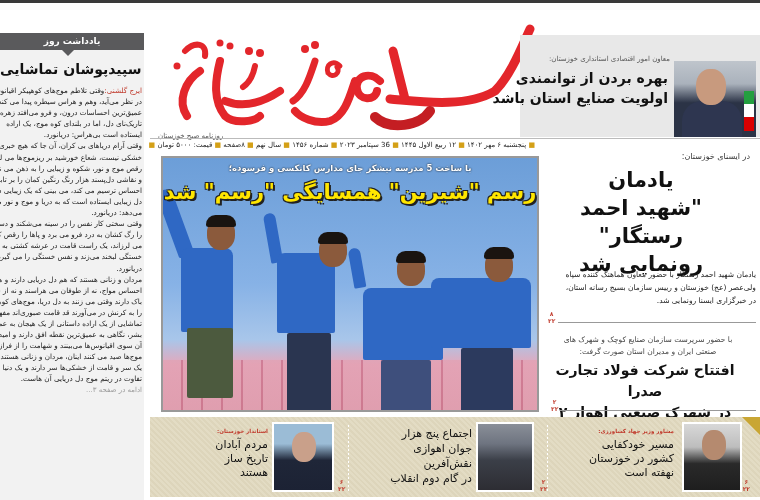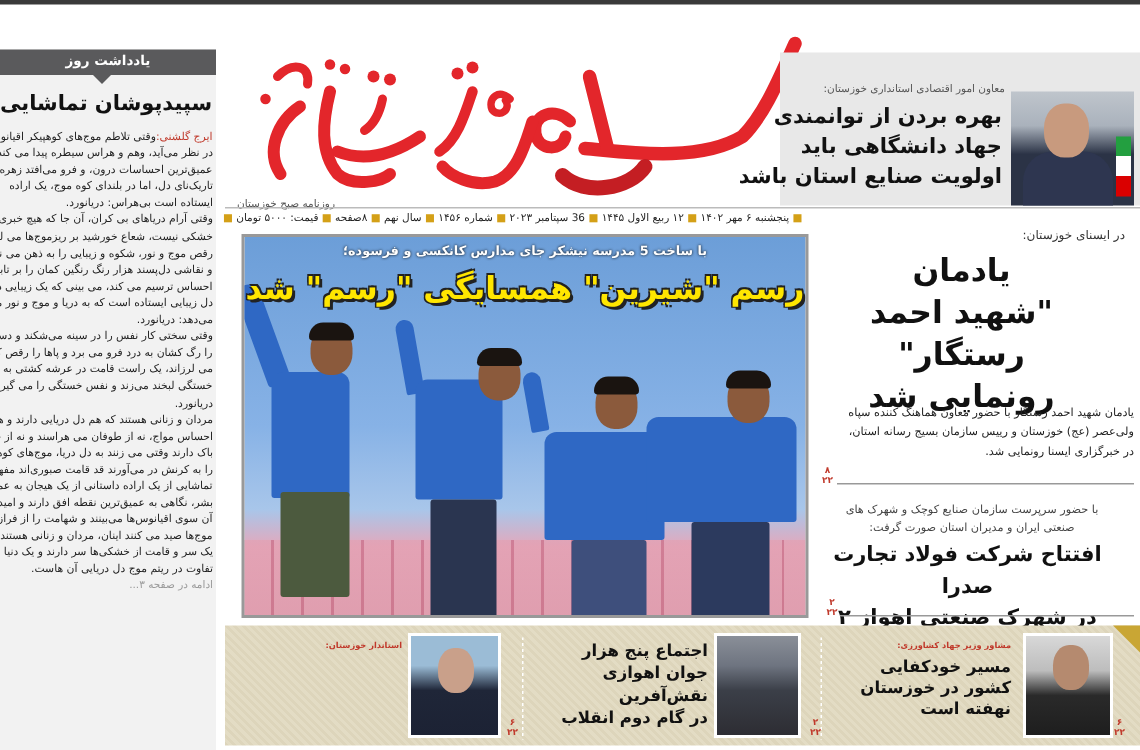--- a/index.html
+++ b/index.html
@@ -53,21 +53,21 @@
   .hr { position: absolute; height: 1px; background: #999; }
   .r2-kicker { position: absolute; right: 12px; top: 334px; width: 200px; text-align: center; font-size: 7.5px; line-height: 12px; color: #444; }
   .r2-title { position: absolute; right: 10px; top: 360px; width: 210px; text-align: center; font-size: 14px; font-weight: bold; line-height: 21px; color: #111; }
 
   
   .strip { position: absolute; left: 150px; top: 417px; width: 610px; height: 83px; background: repeating-linear-gradient(45deg,#e3dcc4 0,#e3dcc4 2px,#ddd5bb 2px,#ddd5bb 4px); }
   .strip-corner { position: absolute; right: 0; top: 0; width: 0; height: 0; border-left: 18px solid transparent; border-top: 18px solid #c9a634; }
   .card { position: absolute; top: 5px; height: 74px; }
   .card-photo { position: absolute; top: 0; width: 60px; height: 70px; border: 2px solid #fff; overflow: hidden; }
   .card-kicker { position: absolute; font-size: 5.5px; color: #c0392b; font-weight: bold; white-space: nowrap; }
-  .card-title { position: absolute; font-size: 11px; font-weight: bold; line-height: 14px; color: #111; text-align: right; white-space: nowrap; }
+  .card-title { position: absolute; font-size: 11px; font-weight: normal; line-height: 14px; color: #111; text-align: right; white-space: nowrap; }
   .vdiv { position: absolute; top: 8px; width: 1px; height: 68px; background: repeating-linear-gradient(180deg,#fff 0,#fff 2px,transparent 2px,transparent 4px); }
   .bottom-white { position: absolute; left: 150px; top: 497px; width: 610px; height: 3px; background: #fff; }
 </style>
 </head>
 <body>
 
 <div class="topbar"></div>
 
 <div class="editorial">
   <div class="ed-head">یادداشت روز</div>
@@ -142,21 +142,20 @@
   <span class="sep"> ■ </span><span>سال نهم</span>
   <span class="sep"> ■ </span><span>۸صفحه</span>
   <span class="sep"> ■ </span><span>قیمت: ۵۰۰۰ تومان</span>
   <span class="sep"> ■</span>
 </div>
 
 <div class="teaser">
   <div class="teaser-kicker">معاون امور اقتصادی استانداری خوزستان:</div>
   <div class="teaser-title">
     <div>بهره بردن از توانمندی</div>
-    <div>جهاد دانشگاهی باید</div>
     <div>اولویت صنایع استان باشد</div>
   </div>
   <div class="teaser-photo">
     <div class="suit"></div>
     <div class="face"></div>
     <div class="flag"></div>
   </div>
 </div>
 
 <div class="main-photo">
@@ -260,19 +259,24 @@
         <div>۲۲</div>
       </div>
   </div>
   <div class="vdiv" style="left:198px;"></div>
 
   <div class="card" style="left:4px;width:190px;">
     <div class="card-photo" style="left:118px;width:62px;background:linear-gradient(180deg,#9bbcd6 0%,#9bbcd6 30%,#1f2638 55%,#1c2234 100%);">
       <div style="position:absolute;left:18px;top:8px;width:24px;height:30px;border-radius:45%;background:#c9a08a;"></div>
     </div>
     <div class="card-kicker" style="right:76px;top:6px;">استاندار خوزستان:</div>
+    <div class="card-title" style="right:76px;top:16px;">
+      <div>مردم آبادان</div>
+      <div>تاریخ ساز</div>
+      <div>هستند</div>
+    </div>
     <div class="pageref" style="left:184px;top:56px;">
         <div>۶</div>
         <div>۲۲</div>
       </div>
   </div>
 </div>
 <div class="bottom-white"></div>
 
 </body></html>

